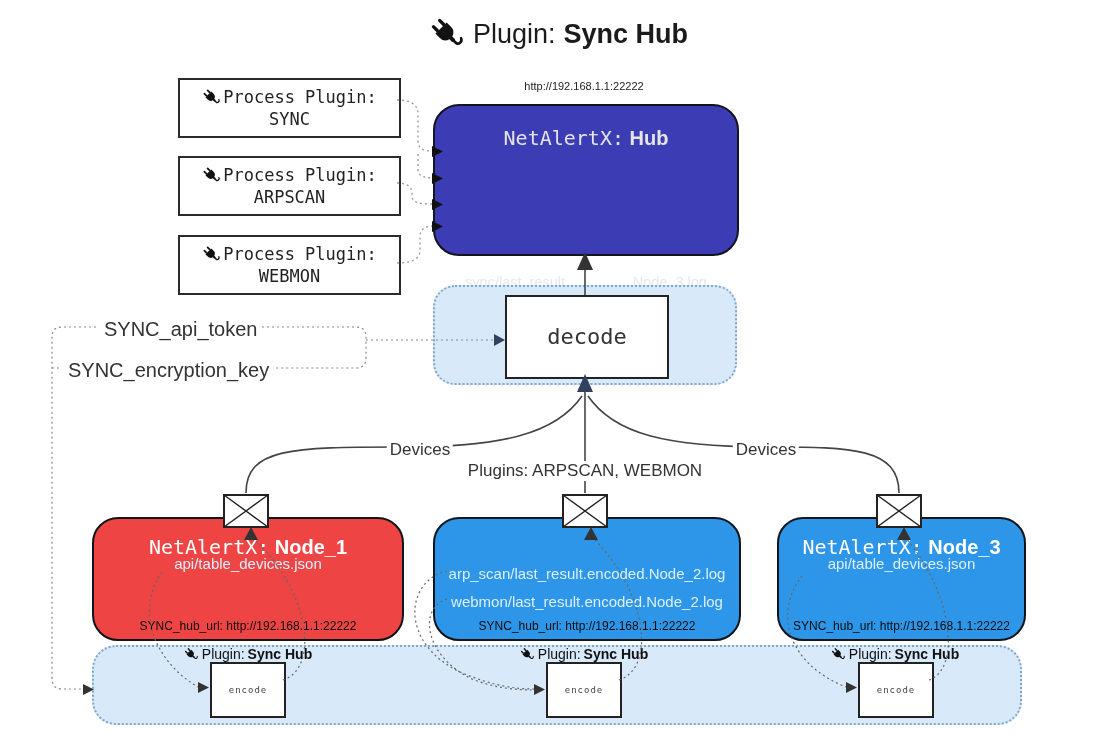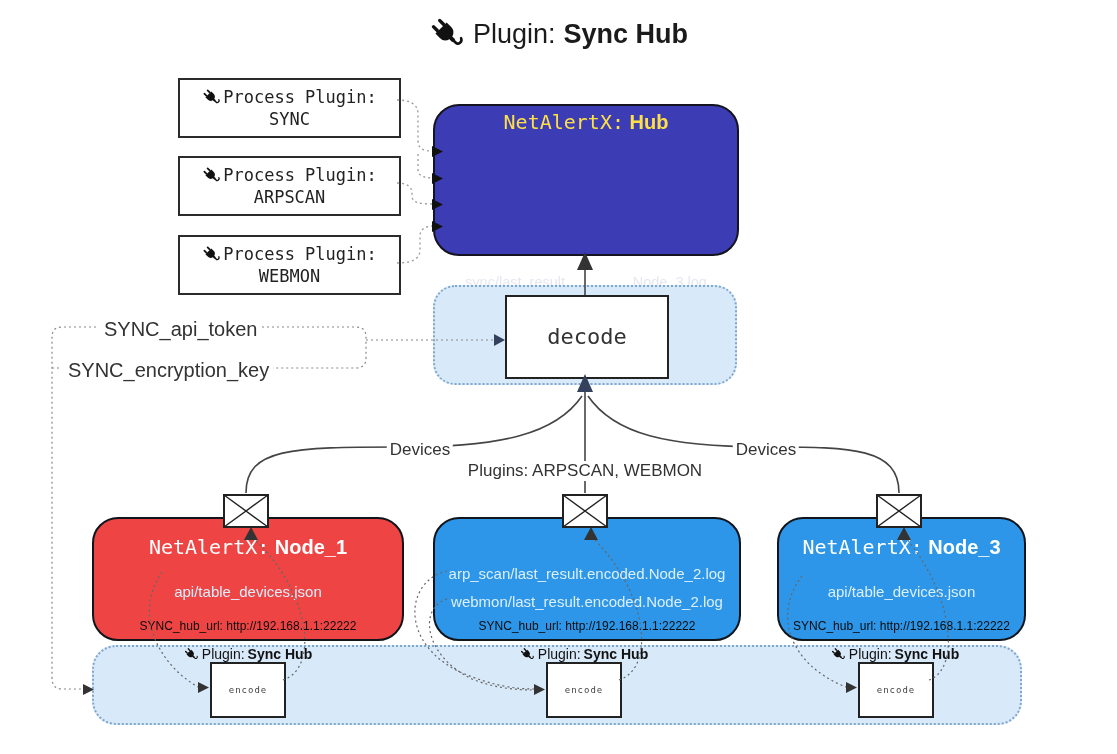--- a/index.html
+++ b/index.html
@@ -19,21 +19,21 @@
   .pp{left:178px;width:219px;height:56px;background:#fff;border:2px solid #2b2b2b;z-index:2;
       display:flex;flex-direction:column;justify-content:center;align-items:center;
       font-family:"DejaVu Sans Mono","Liberation Mono",monospace;font-size:17px;color:#222;}
   .pp1{top:78px}.pp2{top:156px}.pp3{top:235px}
   .pp-line1{display:flex;align-items:center;}
   .pp-line2{margin-top:2px;}
 
   
   .hub-url{left:433px;width:302px;top:80px;text-align:center;font-size:11px;color:#222;z-index:2;}
   .hub{left:433px;top:104px;width:302px;height:148px;border-radius:26px;border:2px solid #141421;z-index:2;}
-  .hub-title{position:absolute;top:4px;width:100%;text-align:center;font-size:20px;color:#fde047;}
+  .hub-title{position:absolute;top:20px;width:100%;text-align:center;font-size:20px;color:#e5e5e5;}
   .hub-title .mono{font-size:20px;}
   .hub-line{position:absolute;width:100%;text-align:center;font-size:14.5px;color:#e7e7f2;line-height:18px;}
   .hl1{top:140px}.hl2{top:167px}.hl3{top:193px}.hl4{top:215px}
   .hub-line b{color:#fff;}
 
   
   .decode-band{left:433px;top:285px;width:304px;height:100px;border-radius:22px;
                border:2px dotted #7fa7cc;z-index:2;box-sizing:border-box;}
   .decode-box{left:505px;top:295px;width:160px;height:80px;background:#fff;border:2px solid #222;
               text-align:center;line-height:80px;font-size:22px;color:#333;z-index:3;
@@ -42,21 +42,21 @@
   
   .tok{font-size:20px;color:#333;background:#fff;padding:0 4px;z-index:8;white-space:nowrap;}
   .tok1{left:100px;top:318px;}
   .tok2{left:64px;top:359px;}
 
   
   .node{top:517px;height:120px;border-radius:26px;border:2px solid #10151c;z-index:2;}
   .node1{left:92px;width:308px}.node2{left:433px;width:304px}.node3{left:777px;width:245px}
   .node-title{position:absolute;top:16px;width:100%;text-align:center;font-size:20px;color:#fff;white-space:nowrap;}
   .node-file{position:absolute;width:100%;text-align:center;font-size:15px;color:#dbeffd;white-space:nowrap;}
-  .nf-single{top:64px}
+  .nf-single{top:36px}
   .nf-a{top:46px}.nf-b{top:74px}
   .node-url{position:absolute;bottom:6px;width:100%;text-align:center;font-size:12px;color:#0c0c0c;}
 
   
   .band{left:92px;top:645px;width:930px;height:80px;border-radius:24px;
         border:2px dotted #7fa7cc;z-index:1;box-sizing:border-box;}
   .bandlabel{top:645px;height:18px;display:flex;align-items:center;gap:3px;font-size:14px;color:#111;
              transform:translateX(-50%);z-index:4;white-space:nowrap;}
   .bl1{left:248px}.bl2{left:584px}.bl3{left:895px}
   .encode{top:662px;width:72px;height:52px;background:#fff;border:2px solid #222;text-align:center;
@@ -119,20 +119,21 @@
   <div class="abs pp pp3">
     <div class="pp-line1">
         <svg class="plug-sm">
           <use href="#plug"></use>
         </svg>
         <span>Process Plugin:</span>
       </div>
     <div class="pp-line2">WEBMON</div>
   </div>
 
+  <div class="abs hub-url">http://192.168.1.1:22222</div>
   <div class="abs hub" style="background:#3c3cb4">
     <div class="hub-title"><span class="mono">NetAlertX:</span> <b>Hub</b></div>
     <div class="hub-line hl2"><span>sync/last_result.</span><b>decoded</b><span>.Node_3.log</span></div>
     <div class="hub-line hl3"><span>arp_scan/last_result.</span><b>decoded</b><span>.Node_2.log</span></div>
     <div class="hub-line hl4"><span>webmon/last_result.</span><b>decoded</b><span>.Node_2.log</span></div>
   </div>
 
   <div class="abs decode-band" style="background:#d8e9fa"></div>
   <div class="abs decode-box">decode</div>
 

